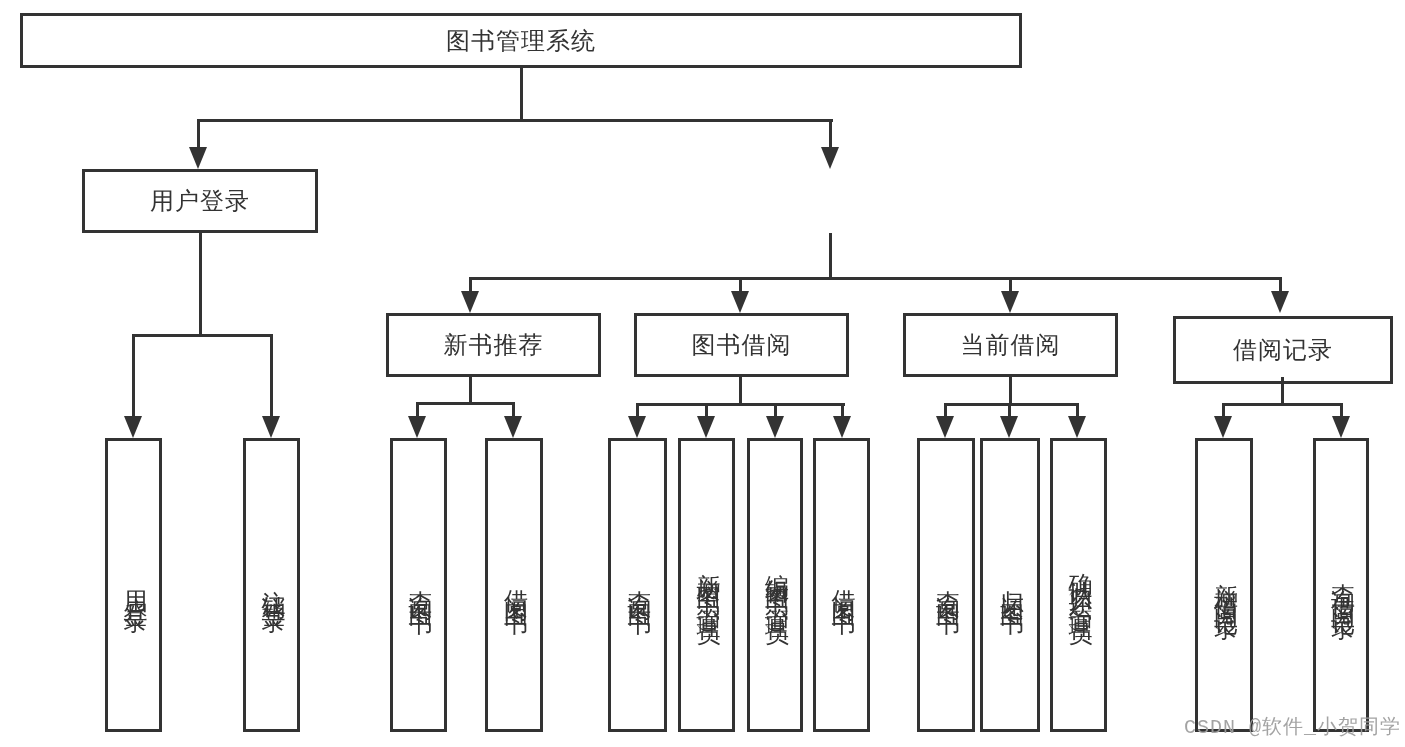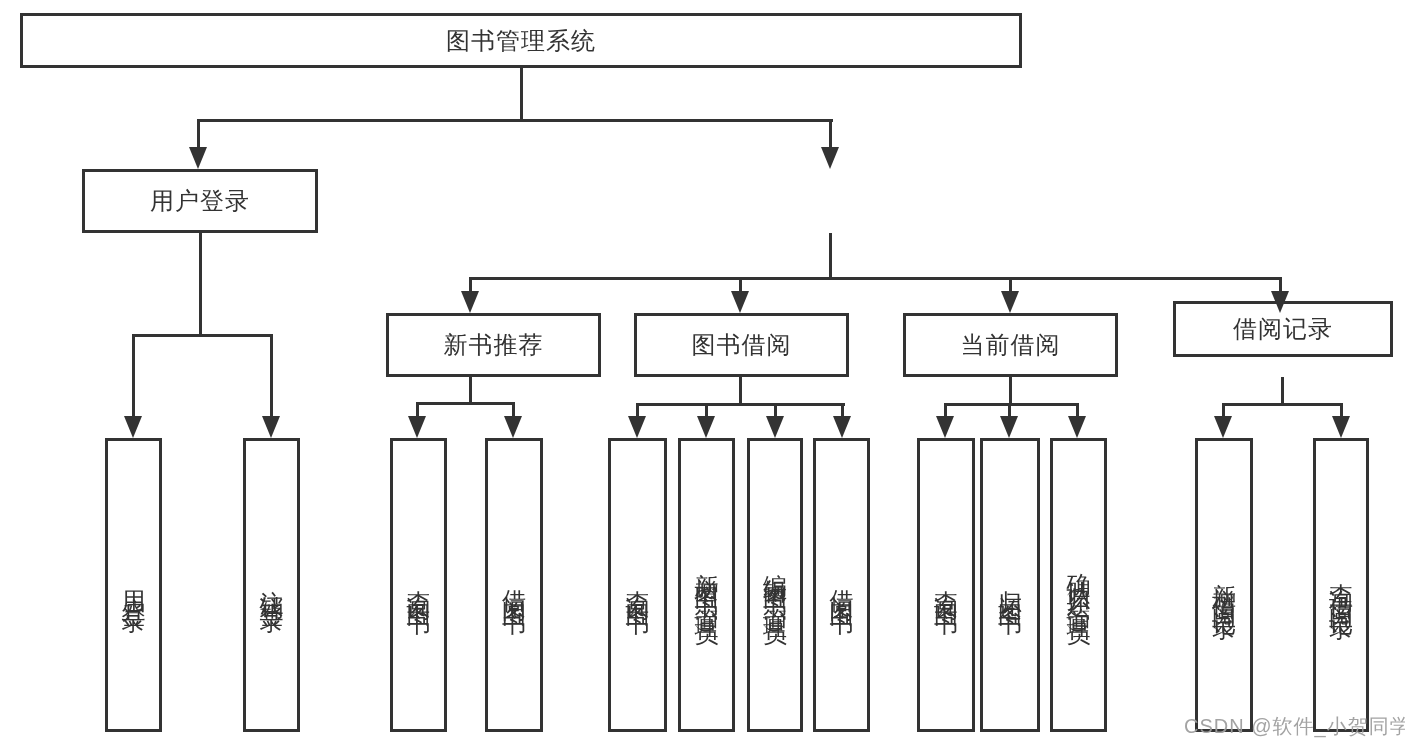--- a/index.html
+++ b/index.html
@@ -1,21 +1,21 @@
 <!DOCTYPE html>
 <html><head>
 <meta charset="utf-8">
 <style>
   html, body { margin: 0; padding: 0; background: #ffffff; }
   #canvas {
     position: relative;
     width: 1405px;
     height: 747px;
     background: #ffffff;
-    font-family: Liberation Sans, sans-serif;
+    font-family: Liberation Mono, monospace;
     overflow: hidden;
   }
   .box {
     position: absolute;
     box-sizing: border-box;
     border: 3px solid #333333;
     background: #ffffff;
     display: flex;
     align-items: center;
     justify-content: center;
@@ -75,21 +75,21 @@
 
   <div class="box" style="left:362px; top:313px; width:215px; height:64px;margin-left:24px;">
     <span class="hlabel">新书推荐</span>
   </div>
   <div class="box" style="left:634px; top:313px; width:215px; height:64px;">
     <span class="hlabel">图书借阅</span>
   </div>
   <div class="box" style="left:903px; top:313px; width:215px; height:64px;">
     <span class="hlabel">当前借阅</span>
   </div>
-  <div class="box" style="left:1173px; top:301px; width:220px; height:56px;">
+  <div class="box" style="left:1173px; top:316px; width:220px; height:68px;">
     <span class="hlabel">借阅记录</span>
   </div>
 
   <div class="box" style="left:105px; top:438px; width:57px; height:294px;">
     <span class="vlabel">用户登录</span>
   </div>
   <div class="box" style="left:243px; top:438px; width:57px; height:294px;">
     <span class="vlabel">注销登录</span>
   </div>
   <div class="box" style="left:390px; top:438px; width:57px; height:294px;">

